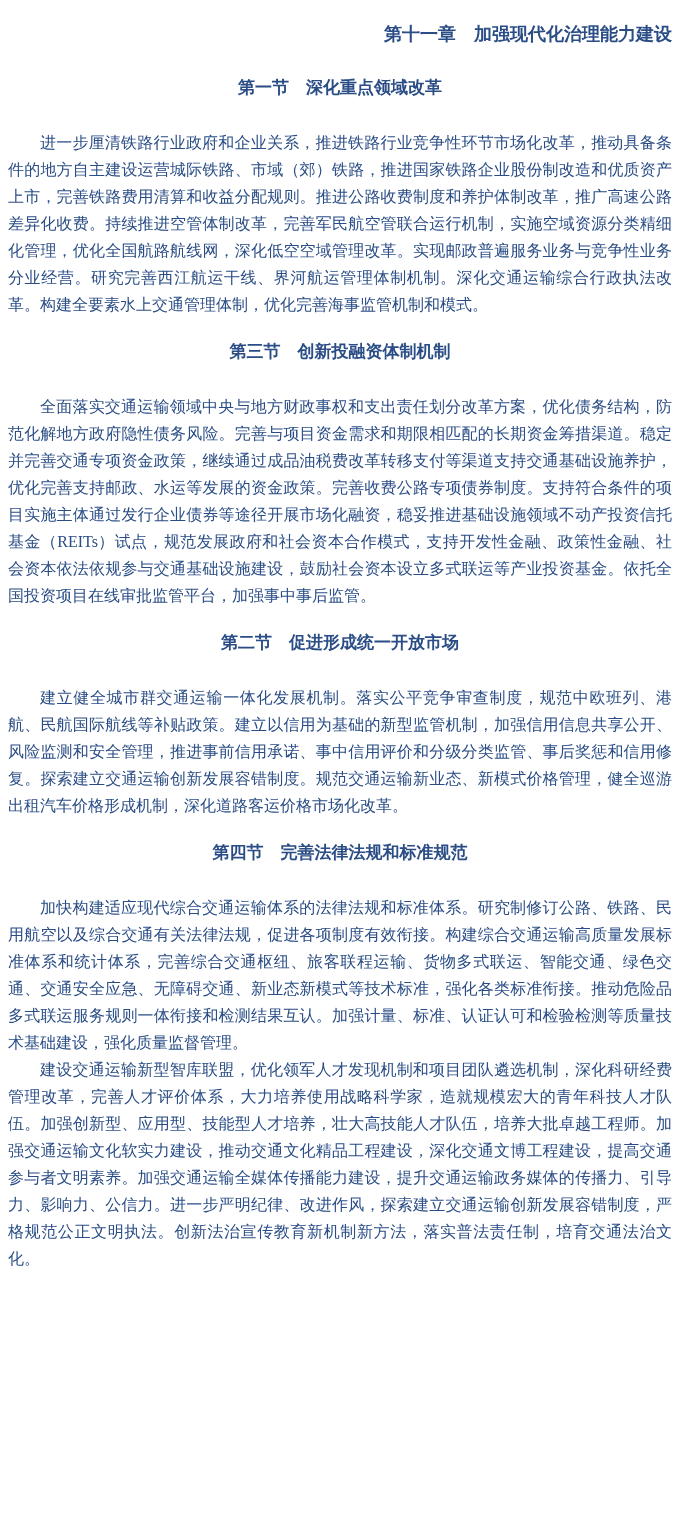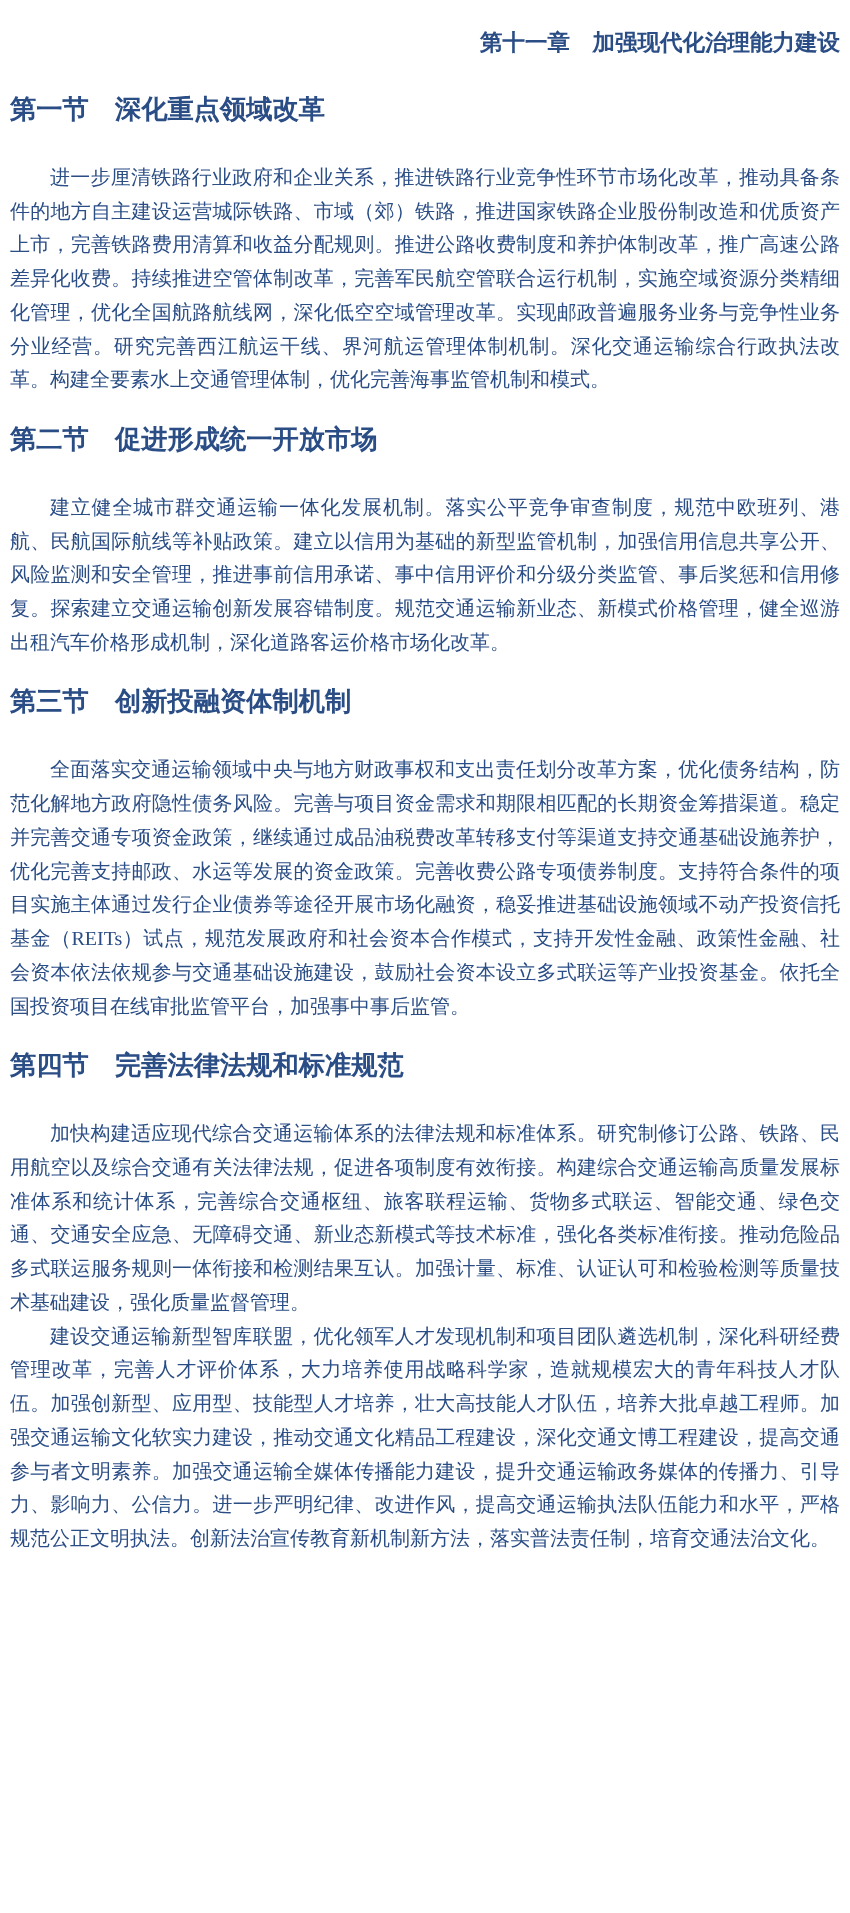--- a/index.html
+++ b/index.html
@@ -20,23 +20,23 @@
   }
   .chapter-title {
     text-align: right;
     font-weight: bold;
     font-size: 18px;
     line-height: 28px;
     margin: 8px 0 26px 0;
     color: #2a4d85;
   }
   .section-heading {
-    text-align: left;
+    text-align: center;
     font-weight: bold;
-    font-size: 21px;
+    font-size: 17px;
     line-height: 27px;
     margin: 20px 0 28px 0;
     color: #2a4d85;
   }
   .para {
     margin: 0;
     text-align: justify;
     text-indent: 2em;
     word-break: break-all;
   }
@@ -51,31 +51,31 @@
 
   <h1 class="chapter-title">第十一章　加强现代化治理能力建设</h1>
 
 
   <div class="section">
     <h2 class="section-heading">第一节　深化重点领域改革</h2>
     <p class="para">进一步厘清铁路行业政府和企业关系，推进铁路行业竞争性环节市场化改革，推动具备条件的地方自主建设运营城际铁路、市域（郊）铁路，推进国家铁路企业股份制改造和优质资产上市，完善铁路费用清算和收益分配规则。推进公路收费制度和养护体制改革，推广高速公路差异化收费。持续推进空管体制改革，完善军民航空管联合运行机制，实施空域资源分类精细化管理，优化全国航路航线网，深化低空空域管理改革。实现邮政普遍服务业务与竞争性业务分业经营。研究完善西江航运干线、界河航运管理体制机制。深化交通运输综合行政执法改革。构建全要素水上交通管理体制，优化完善海事监管机制和模式。</p>
   </div>
 
   <div class="section">
-    <h2 class="section-heading">第二节　促进形成统一开放市场</h2>
-    <p class="para">建立健全城市群交通运输一体化发展机制。落实公平竞争审查制度，规范中欧班列、港航、民航国际航线等补贴政策。建立以信用为基础的新型监管机制，加强信用信息共享公开、风险监测和安全管理，推进事前信用承诺、事中信用评价和分级分类监管、事后奖惩和信用修复。探索建立交通运输创新发展容错制度。规范交通运输新业态、新模式价格管理，健全巡游出租汽车价格形成机制，深化道路客运价格市场化改革。</p>
+    <h2 class="section-heading">第三节　创新投融资体制机制</h2>
+    <p class="para">全面落实交通运输领域中央与地方财政事权和支出责任划分改革方案，优化债务结构，防范化解地方政府隐性债务风险。完善与项目资金需求和期限相匹配的长期资金筹措渠道。稳定并完善交通专项资金政策，继续通过成品油税费改革转移支付等渠道支持交通基础设施养护，优化完善支持邮政、水运等发展的资金政策。完善收费公路专项债券制度。支持符合条件的项目实施主体通过发行企业债券等途径开展市场化融资，稳妥推进基础设施领域不动产投资信托基金（REITs）试点，规范发展政府和社会资本合作模式，支持开发性金融、政策性金融、社会资本依法依规参与交通基础设施建设，鼓励社会资本设立多式联运等产业投资基金。依托全国投资项目在线审批监管平台，加强事中事后监管。</p>
   </div>
 
   <div class="section">
-    <h2 class="section-heading">第三节　创新投融资体制机制</h2>
-    <p class="para">全面落实交通运输领域中央与地方财政事权和支出责任划分改革方案，优化债务结构，防范化解地方政府隐性债务风险。完善与项目资金需求和期限相匹配的长期资金筹措渠道。稳定并完善交通专项资金政策，继续通过成品油税费改革转移支付等渠道支持交通基础设施养护，优化完善支持邮政、水运等发展的资金政策。完善收费公路专项债券制度。支持符合条件的项目实施主体通过发行企业债券等途径开展市场化融资，稳妥推进基础设施领域不动产投资信托基金（REITs）试点，规范发展政府和社会资本合作模式，支持开发性金融、政策性金融、社会资本依法依规参与交通基础设施建设，鼓励社会资本设立多式联运等产业投资基金。依托全国投资项目在线审批监管平台，加强事中事后监管。</p>
+    <h2 class="section-heading">第二节　促进形成统一开放市场</h2>
+    <p class="para">建立健全城市群交通运输一体化发展机制。落实公平竞争审查制度，规范中欧班列、港航、民航国际航线等补贴政策。建立以信用为基础的新型监管机制，加强信用信息共享公开、风险监测和安全管理，推进事前信用承诺、事中信用评价和分级分类监管、事后奖惩和信用修复。探索建立交通运输创新发展容错制度。规范交通运输新业态、新模式价格管理，健全巡游出租汽车价格形成机制，深化道路客运价格市场化改革。</p>
   </div>
 
   <div class="section">
     <h2 class="section-heading">第四节　完善法律法规和标准规范</h2>
     <p class="para">加快构建适应现代综合交通运输体系的法律法规和标准体系。研究制修订公路、铁路、民用航空以及综合交通有关法律法规，促进各项制度有效衔接。构建综合交通运输高质量发展标准体系和统计体系，完善综合交通枢纽、旅客联程运输、货物多式联运、智能交通、绿色交通、交通安全应急、无障碍交通、新业态新模式等技术标准，强化各类标准衔接。推动危险品多式联运服务规则一体衔接和检测结果互认。加强计量、标准、认证认可和检验检测等质量技术基础建设，强化质量监督管理。</p>
   </div>
 
   <div class="section">
-    <p class="para">建设交通运输新型智库联盟，优化领军人才发现机制和项目团队遴选机制，深化科研经费管理改革，完善人才评价体系，大力培养使用战略科学家，造就规模宏大的青年科技人才队伍。加强创新型、应用型、技能型人才培养，壮大高技能人才队伍，培养大批卓越工程师。加强交通运输文化软实力建设，推动交通文化精品工程建设，深化交通文博工程建设，提高交通参与者文明素养。加强交通运输全媒体传播能力建设，提升交通运输政务媒体的传播力、引导力、影响力、公信力。进一步严明纪律、改进作风，提高交通运输执法队伍能力和水平，严格规范公正文明执法。创新法治宣传教育新机制新方法，落实普法责任制，培育交通法治文化。</p>
+    <p class="para">建设交通运输新型智库联盟，优化领军人才发现机制和项目团队遴选机制，深化科研经费管理改革，完善人才评价体系，大力培养使用战略科学家，造就规模宏大的青年科技人才队伍。加强创新型、应用型、技能型人才培养，壮大高技能人才队伍，培养大批卓越工程师。加强交通运输文化软实力建设，推动交通文化精品工程建设，深化交通文博工程建设，提高交通参与者文明素养。加强交通运输全媒体传播能力建设，提升交通运输政务媒体的传播力、引导力、影响力、公信力。进一步严明纪律、改进作风，探索建立交通运输创新发展容错制度，严格规范公正文明执法。创新法治宣传教育新机制新方法，落实普法责任制，培育交通法治文化。</p>
   </div>
 
 </div>
 
 </body></html>

